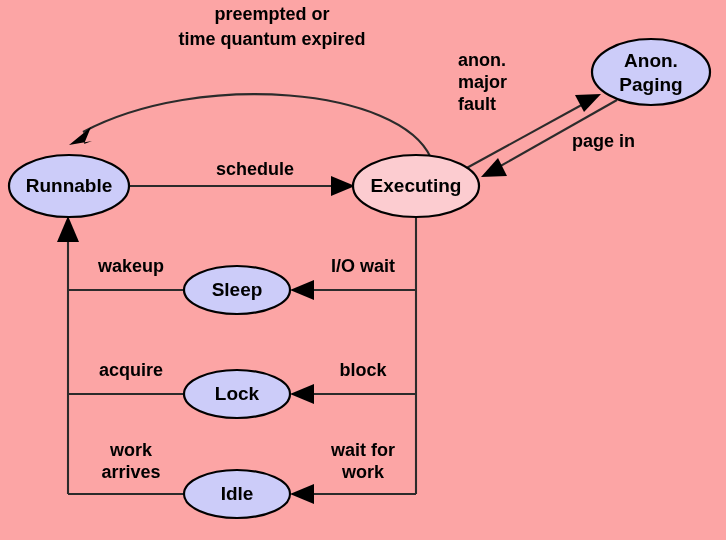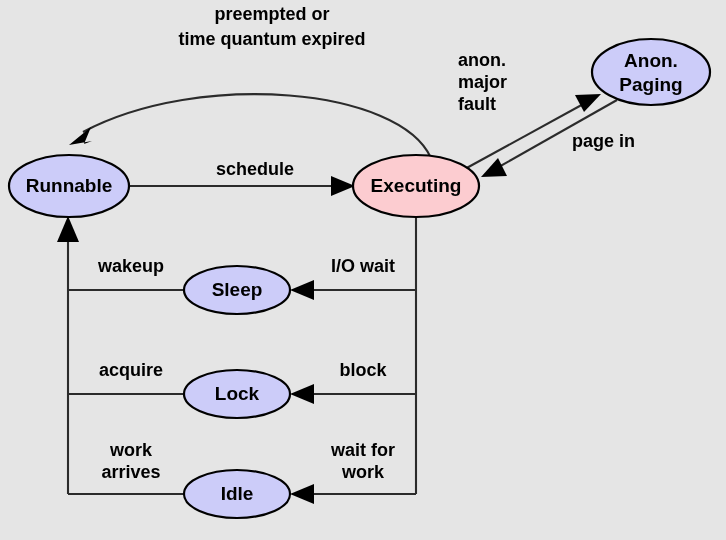--- a/index.html
+++ b/index.html
@@ -10,21 +10,21 @@
   body {
     width: 726px;
     height: 540px;
     font-family: "Liberation Sans", sans-serif;
     overflow: hidden;
   }
   #diagram-root {
     position: relative;
     width: 726px;
     height: 540px;
-    background: #e5e5e5;
+    background: #fca5a5;
   }
   svg.canvas {
     display: block;
     width: 726px;
     height: 540px;
   }
   .node-ellipse {
     stroke: #000000;
     stroke-width: 2.2;
   }

